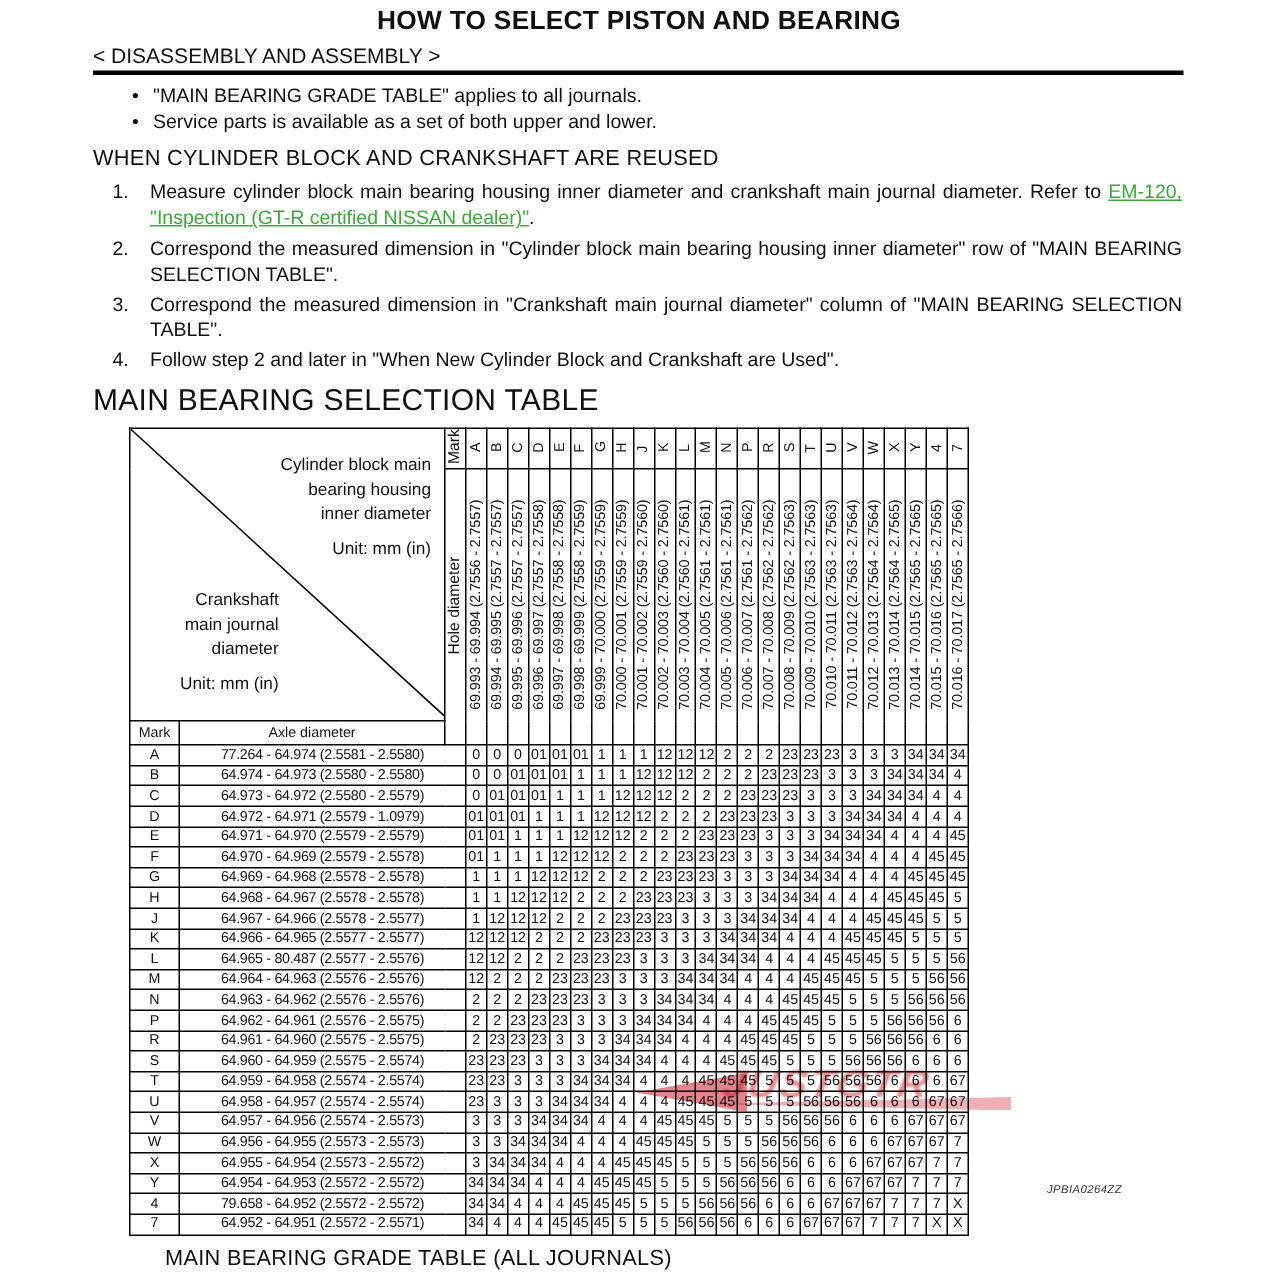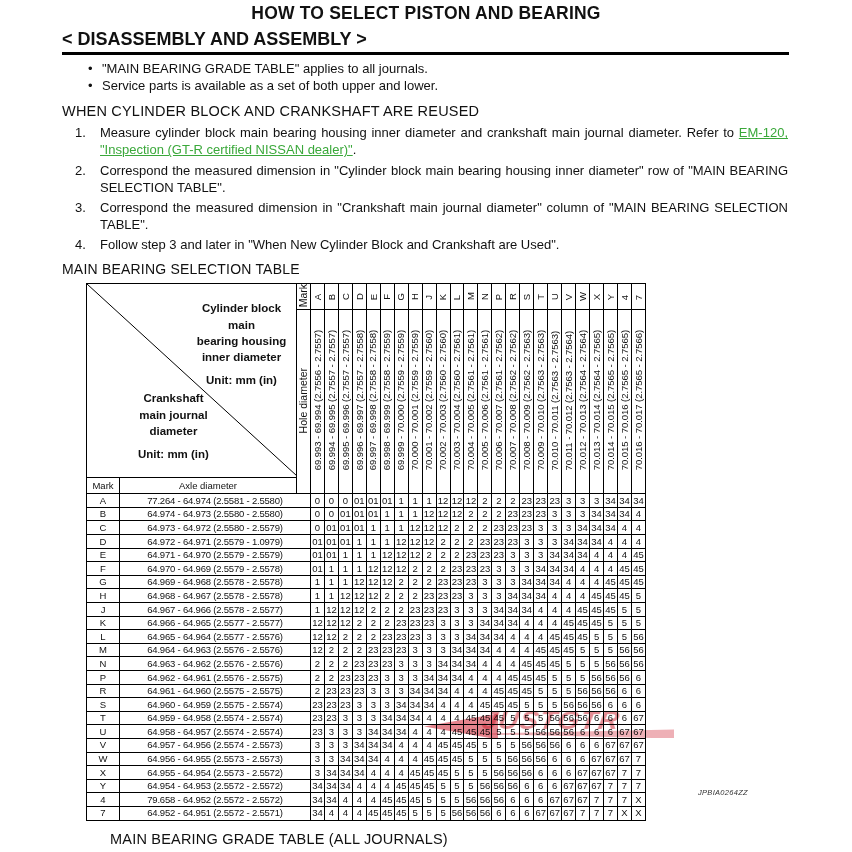--- a/index.html
+++ b/index.html
@@ -1,42 +1,42 @@
 <!DOCTYPE html>
 <html><head>
 <meta charset="utf-8">
 <style>
   html,body{margin:0;padding:0;background:#fff;}
   body{width:852px;height:852px;overflow:hidden;position:relative;
        font-family:"Liberation Sans",sans-serif;color:#111;}
   .page{position:relative;width:852px;height:852px;}
   .title{ text-align:center;font-weight:bold;font-size:17.5px;padding-top:3px;letter-spacing:.2px;}
   .content{margin:0 60px 0 62px;}
-  .subtitle{font-size:18px;margin-top:5px;font-weight:bold;}
+  .subtitle{font-size:14px;margin-top:5px;}
   .rule{height:3px;background:#000;margin-top:2px;width:727px;}
   .bullets{margin:5px 0 0 26px;font-size:13px;line-height:1.32;}
   .bullet{display:flex;}
   .bullet .dot{width:14px;}
   .h2{font-size:14.5px;margin-top:9px;letter-spacing:.2px;}
   .steps{margin-top:5px;}
   .step{display:flex;font-size:13px;line-height:1.32;margin-top:3px;}
   .step-num{width:25px;padding-left:13px;flex:none;}
   .step-text{width:688px;text-align:justify;}
   a.doclink{color:#3aa83a;text-decoration:underline;cursor:pointer;}
-  .h2b{font-size:14px;margin-top:8px;letter-spacing:.2px;}
+  .h2b{font-size:20px;margin-top:8px;letter-spacing:.2px;}
 
   
   .tblwrap{position:relative;margin:6px 0 0 86px;}
   table.sel{border-collapse:collapse;table-layout:fixed;width:560px;}
   table.sel td{border:1px solid #000;padding:0;text-align:center;vertical-align:middle;
                font-size:9.5px;line-height:1;overflow:hidden;}
   tr.r1{height:24px;} tr.r2{height:168px;} tr.r3{height:16px;}
   tr.body{height:13.6px;}
   td.diag{position:relative;border:1px solid #000;}
-  td.diag .lab{position:absolute;font-size:11.5px;line-height:1.4;text-align:center;font-weight:bold;}
+  td.diag .lab{position:absolute;font-size:11.5px;line-height:1.4;text-align:right;}
   td.diag .lab .unit{display:block;margin-top:7px;}
   td.diag svg{position:absolute;left:0;top:0;}
   .vert{display:inline-block;writing-mode:vertical-rl;transform:rotate(180deg);
         white-space:nowrap;line-height:1;}
   td.striph .vert{font-size:10.5px;}
   td.colmark{font-size:11px;}
   td.range-col{vertical-align:bottom;}
   td.range-col .vert{font-size:9.6px;letter-spacing:-0.1px;padding-top:1px;}
   td.mark-hdr,td.axle-hdr{font-size:11.5px;}
   td.mark-cell{font-size:11px;}
@@ -89,42 +89,42 @@
       <div class="step">
         <span class="step-num">2.</span>
         <span class="step-text">Correspond the measured dimension in "Cylinder block main bearing housing inner diameter" row of "MAIN BEARING SELECTION TABLE".</span>
       </div>
       <div class="step">
         <span class="step-num">3.</span>
         <span class="step-text">Correspond the measured dimension in "Crankshaft main journal diameter" column of "MAIN BEARING SELECTION TABLE".</span>
       </div>
       <div class="step">
         <span class="step-num">4.</span>
-        <span class="step-text">Follow step 3 and later in "When New Cylinder Block and Crankshaft are Used".</span>
+        <span class="step-text">Follow step 2 and later in "When New Cylinder Block and Crankshaft are Used".</span>
       </div>
     </div>
 
     <div class="h2b">MAIN BEARING SELECTION TABLE</div>
   </div>
 
   <div class="tblwrap">
     <table class="sel">
       <colgroup>
         <col style="width:33px">
           <col style="width:177px">
           <col style="width:14px">
       </colgroup>
       <tbody>
           <tr class="r1">
             <td class="diag" colspan="2" rowspan="2" style="width: 210px; height: 192px;">
               <svg width="210" height="192">
                 <line x1="0" y1="0" x2="210" y2="192" stroke="#000" stroke-width="1"></line>
               </svg>
               <div class="lab" style="left:100px;top:16px">Cylinder block main<br>bearing housing<br>inner diameter<span class="unit">Unit: mm (in)</span></div>
-              <div class="lab" style="left:51px;top:106px">Crankshaft<br>main journal<br>diameter<span class="unit">Unit: mm (in)</span></div>
+              <div class="lab" style="left:33px;top:106px">Crankshaft<br>main journal<br>diameter<span class="unit">Unit: mm (in)</span></div>
             </td>
             <td class="striph"><span class="vert">Mark</span></td>
             <td class="colmark"><span class="vert">A</span></td>
             <td class="colmark"><span class="vert">B</span></td>
             <td class="colmark"><span class="vert">C</span></td>
             <td class="colmark"><span class="vert">D</span></td>
             <td class="colmark"><span class="vert">E</span></td>
             <td class="colmark"><span class="vert">F</span></td>
             <td class="colmark"><span class="vert">G</span></td>
             <td class="colmark"><span class="vert">H</span></td>
@@ -451,21 +451,21 @@
             <td class="grade">4</td>
             <td class="grade">45</td>
             <td class="grade">45</td>
             <td class="grade">45</td>
             <td class="grade">5</td>
             <td class="grade">5</td>
             <td class="grade">5</td>
           </tr>
           <tr class="body">
             <td class="mark-cell">L</td>
-            <td class="axle-cell" colspan="2">64.965 - 64.964 (2.5577 - 2.5576)</td>
+            <td class="axle-cell" colspan="2">64.965 - 80.487 (2.5577 - 2.5576)</td>
             <td class="grade">12</td>
             <td class="grade">12</td>
             <td class="grade">2</td>
             <td class="grade">2</td>
             <td class="grade">2</td>
             <td class="grade">23</td>
             <td class="grade">23</td>
             <td class="grade">23</td>
             <td class="grade">3</td>
             <td class="grade">3</td>

